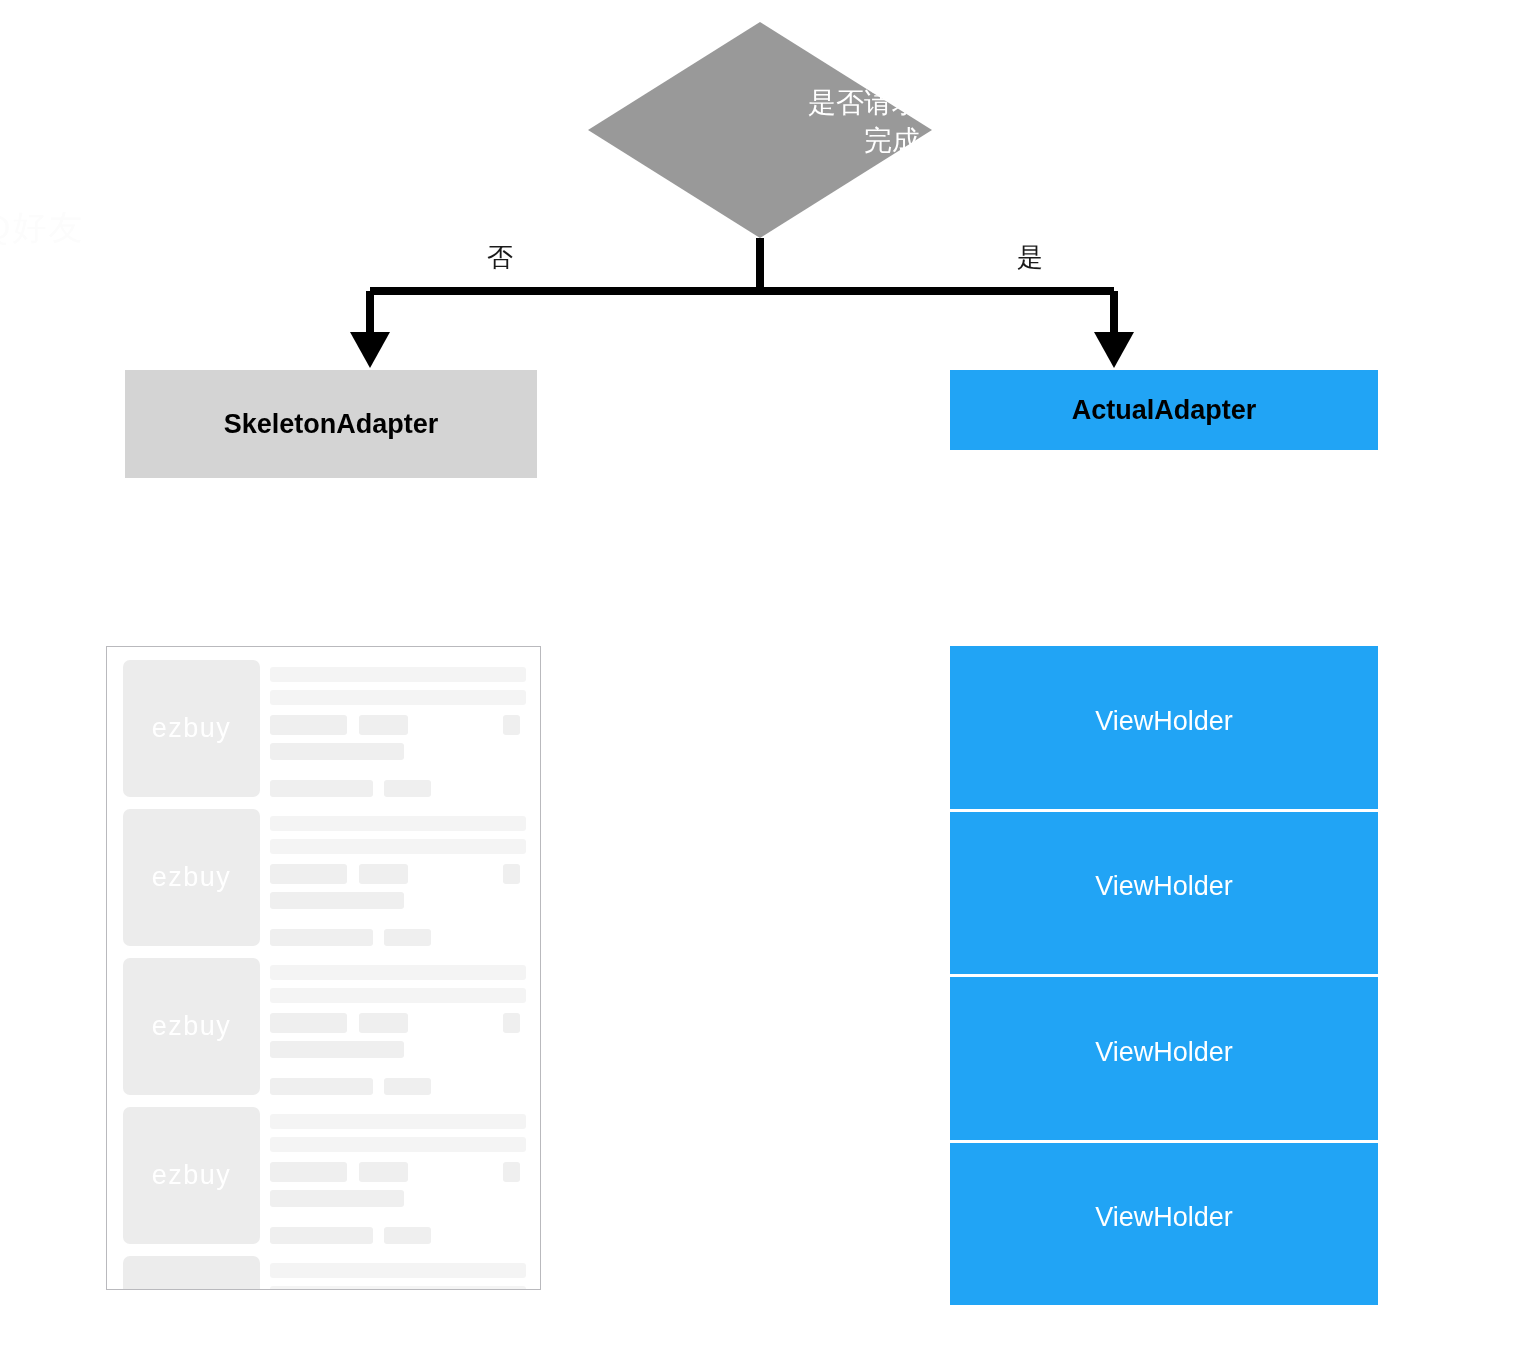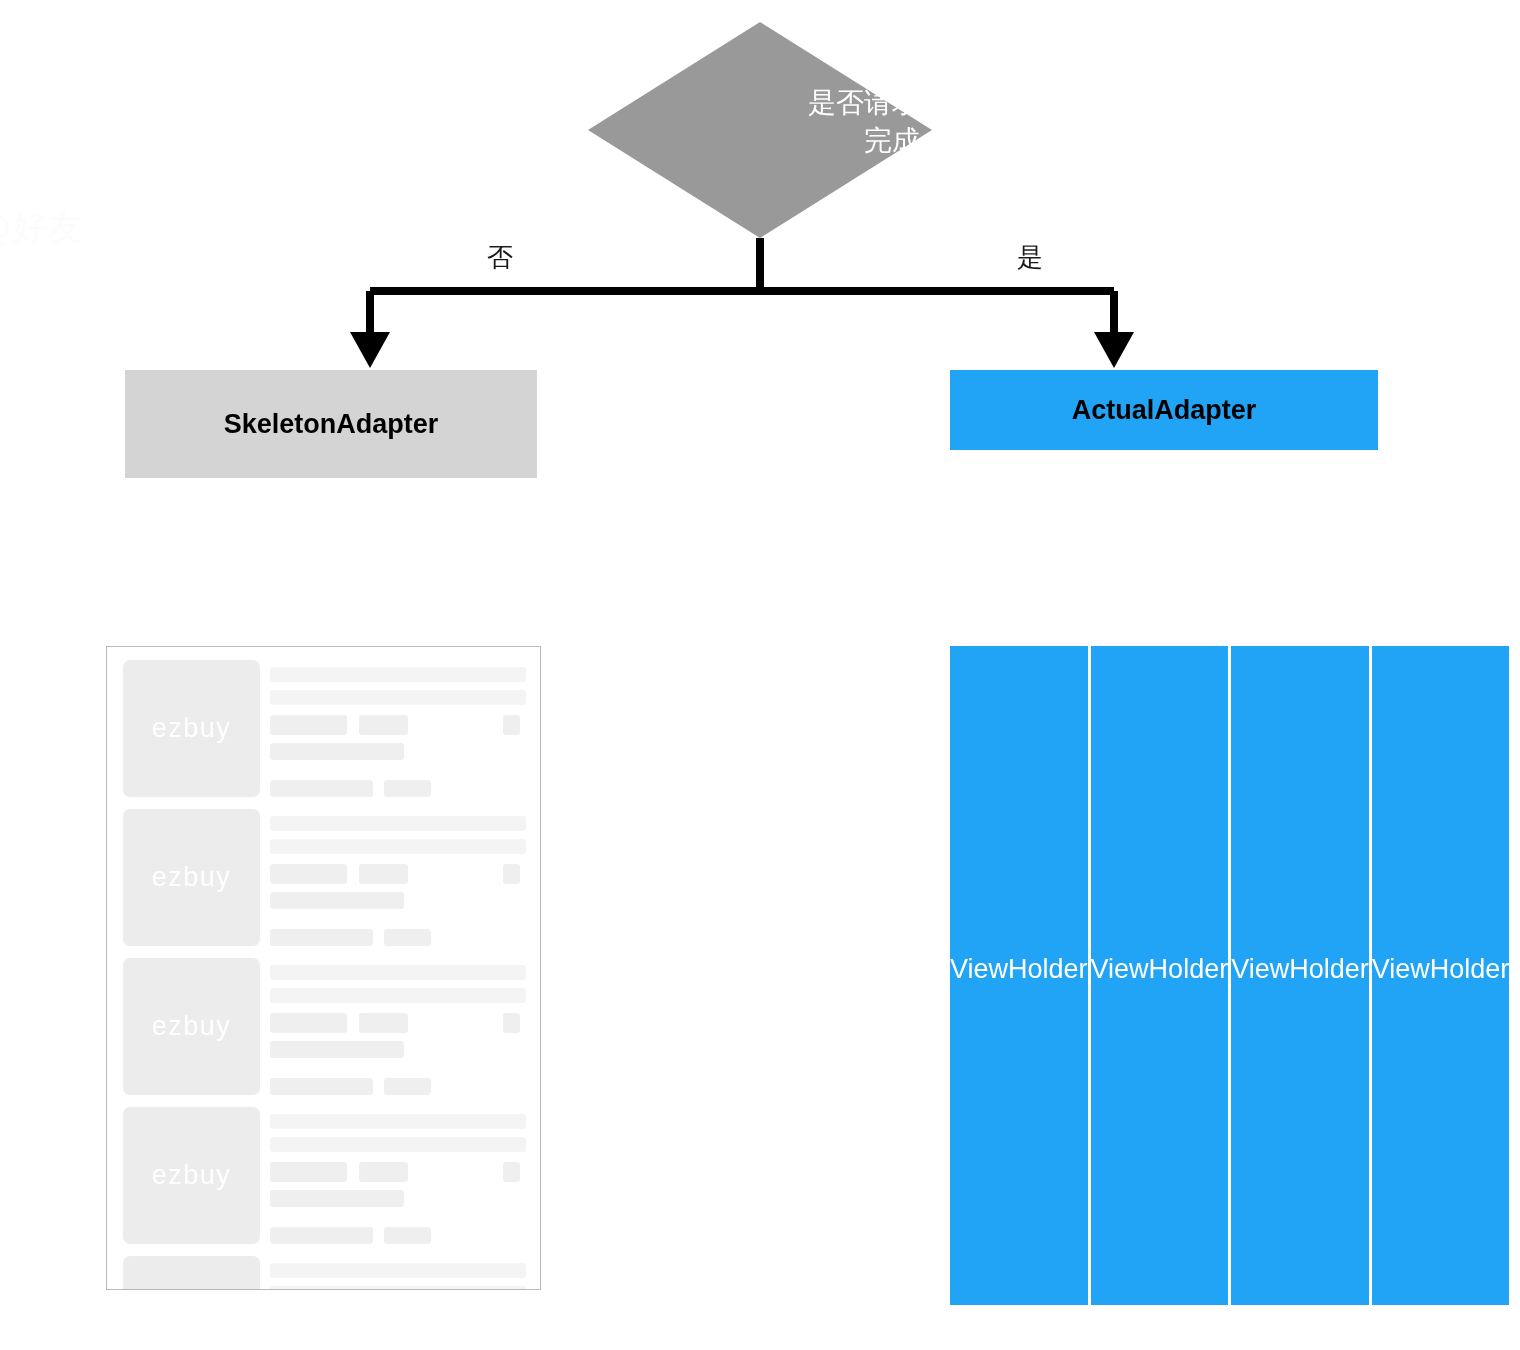--- a/index.html
+++ b/index.html
@@ -146,21 +146,21 @@
   .bar.l8 { left: 114px; top: 120px; width: 47px; height: 17px; }
 
   
   .vh-stack {
     position: absolute;
     left: 950px;
     top: 646px;
     width: 428px;
     height: 659px;
     display: flex;
-    flex-direction: row;
+    flex-direction: column;
     gap: 3px;
   }
   .vh-cell {
     flex: 1 1 0;
     background: #21a4f5;
     position: relative;
     display: flex;
     align-items: center;
     justify-content: center;
   }

